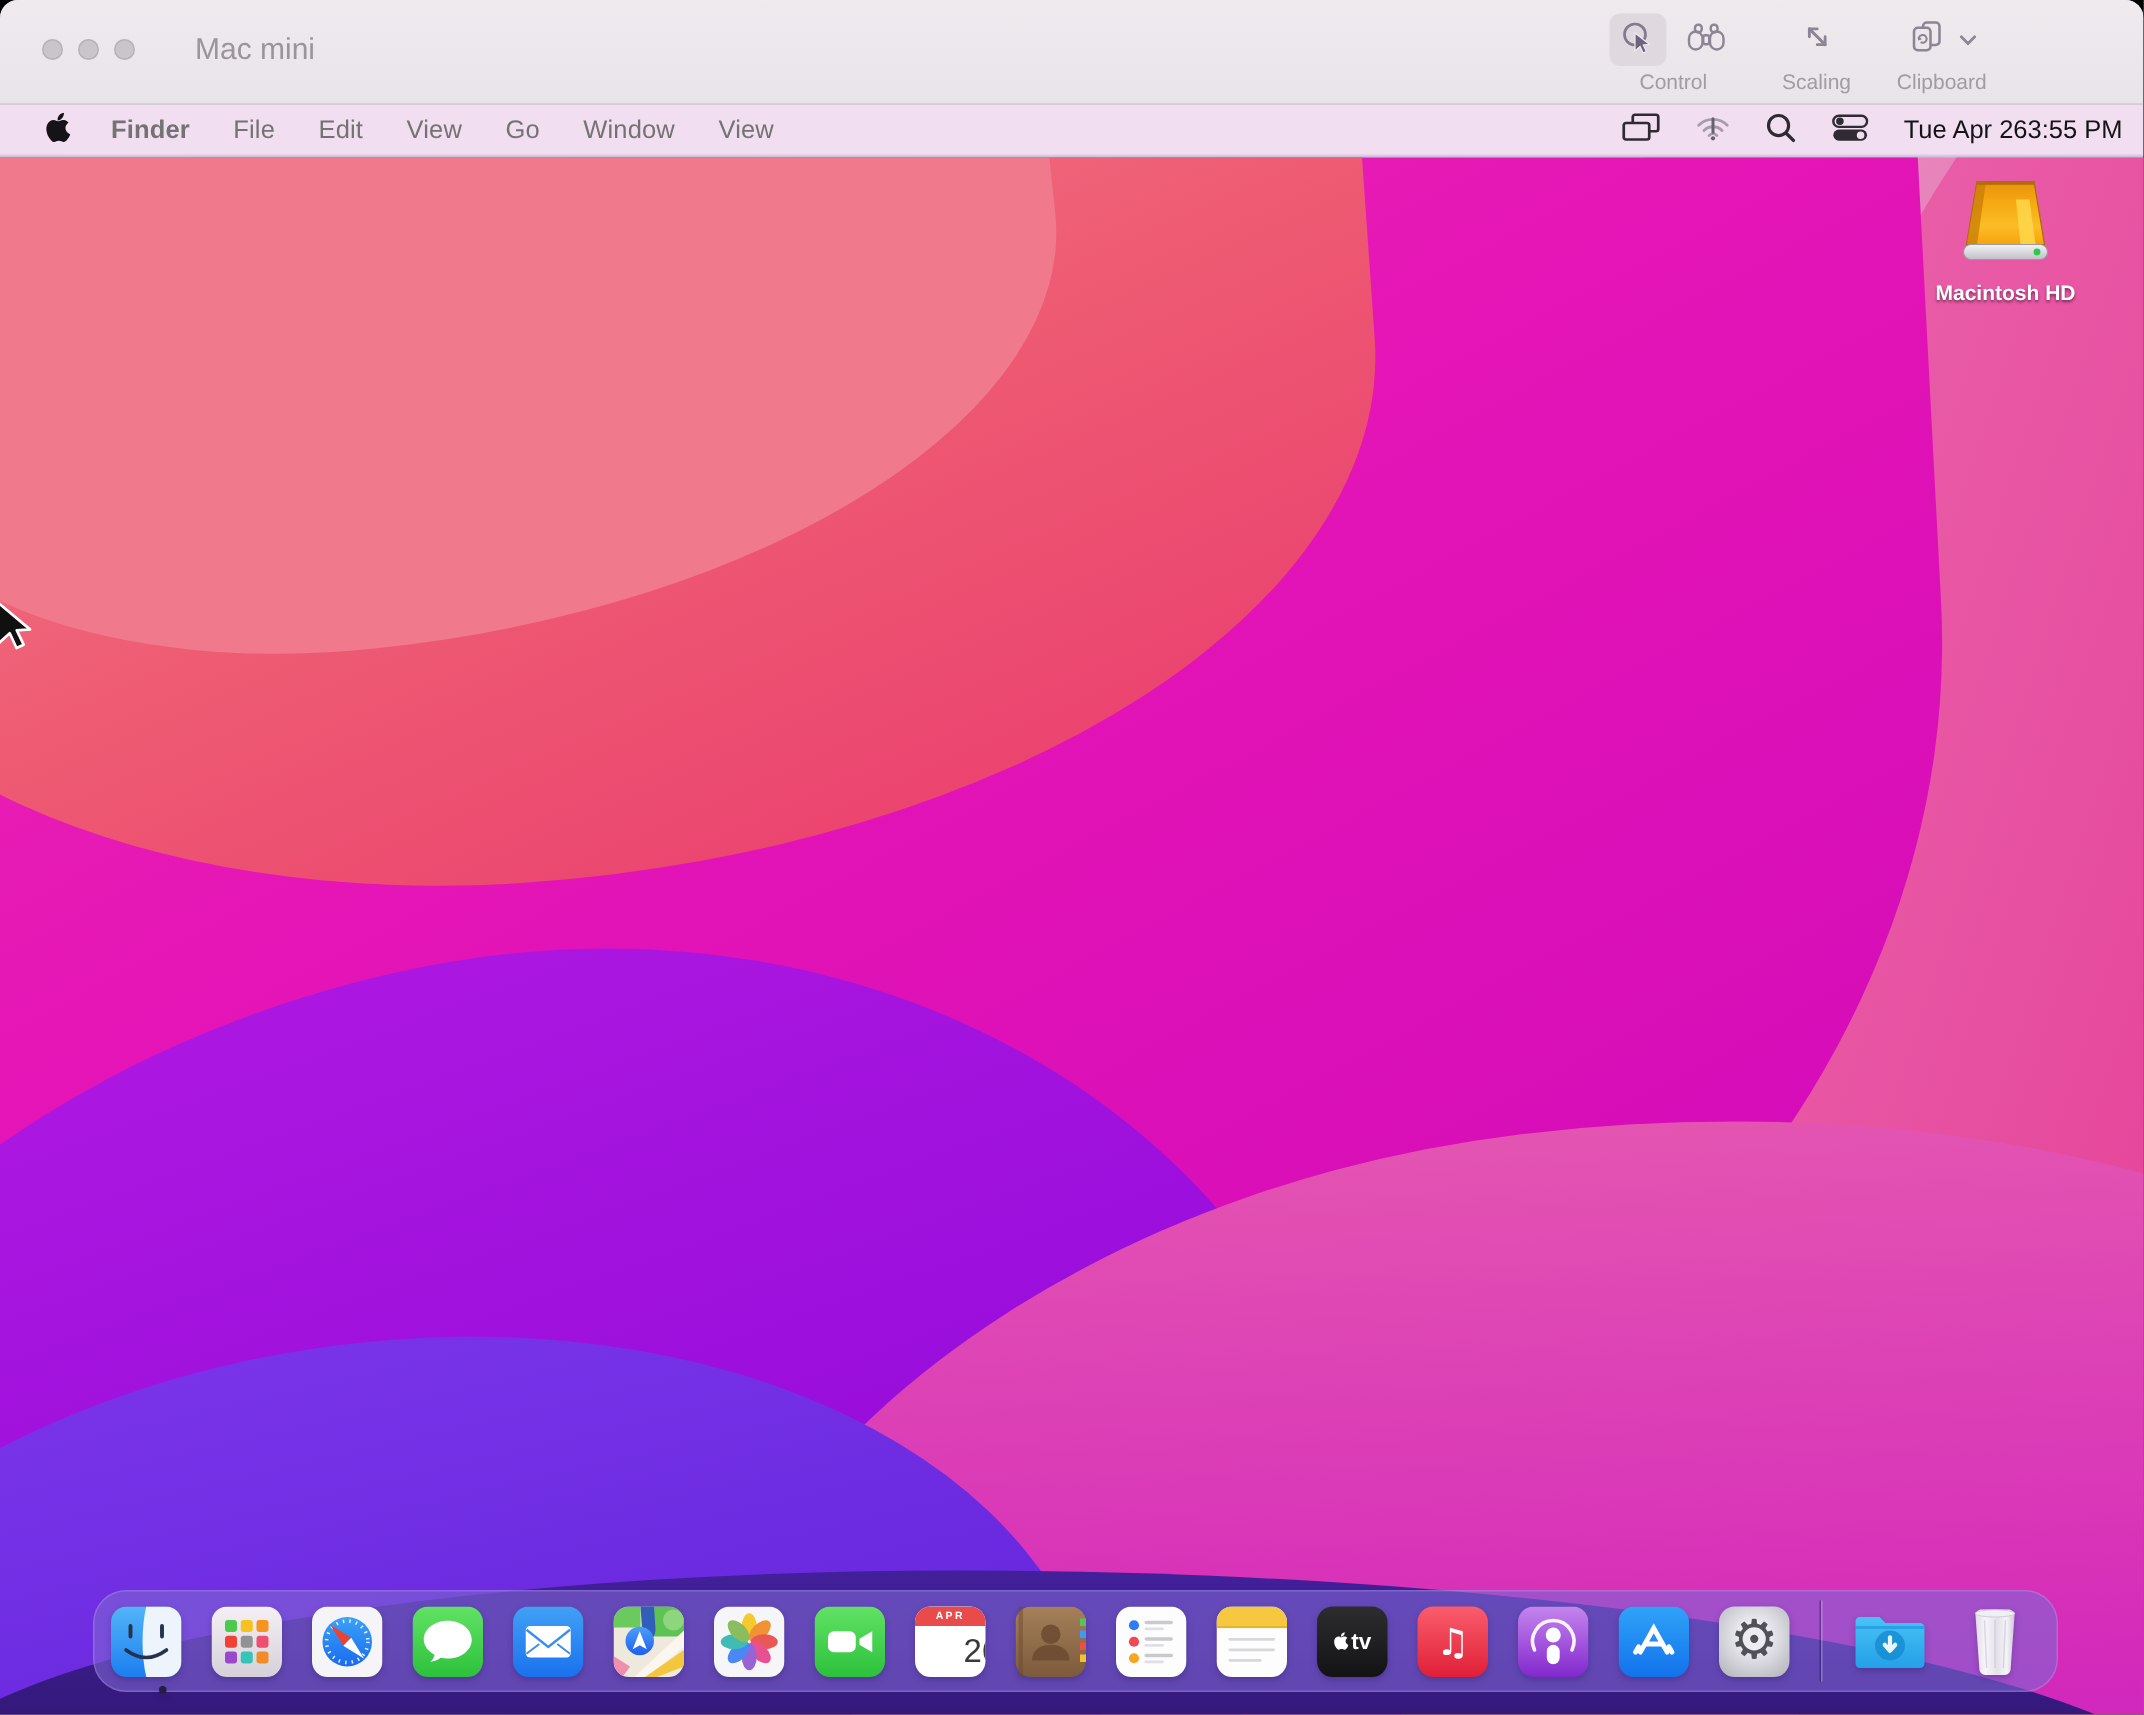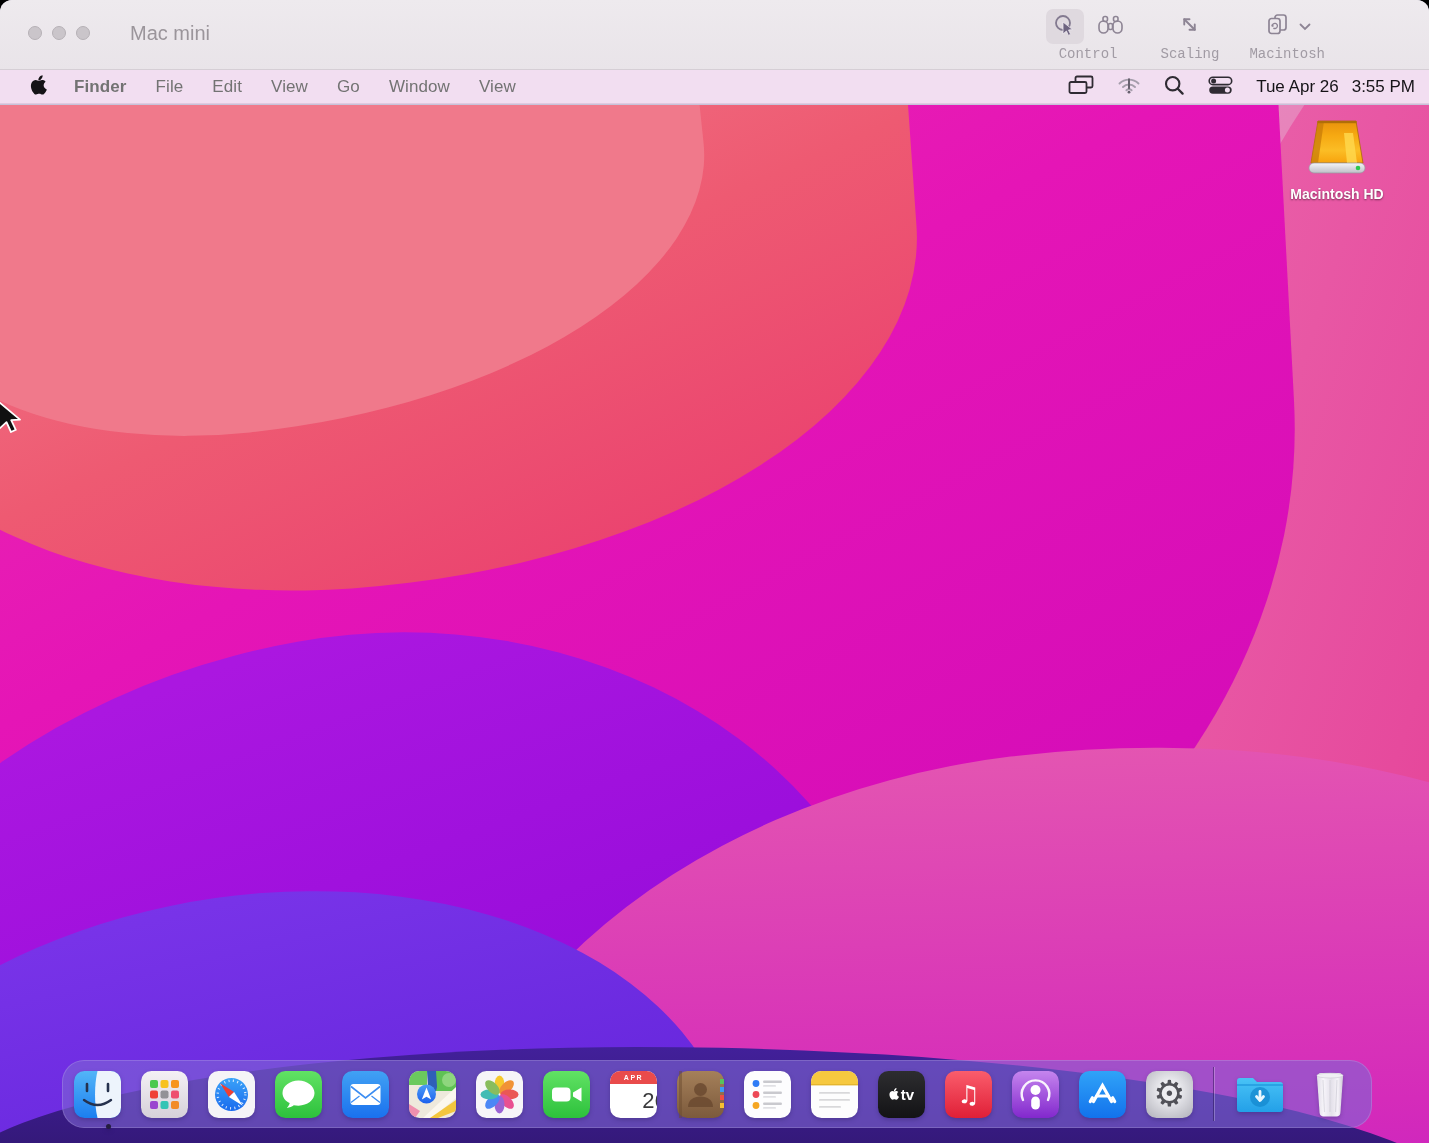--- a/index.html
+++ b/index.html
@@ -5,36 +5,36 @@
   * { margin:0; padding:0; box-sizing:border-box; }
   html,body { width:1429px; height:1143px; overflow:hidden; background:#000; }
   body { font-family:"Liberation Sans", sans-serif; }
   .screen { position:relative; width:1429px; height:1143px; border-radius:12px 12px 0 0; overflow:hidden; background:#c6c3da; }
 
   
   .titlebar { position:relative; height:70px; background:linear-gradient(180deg, var(--titlebar_bg,#eeeaee), #e9e4e9); border-bottom:1px solid #d5ced5; z-index:40; }
   .traffic { position:absolute; left:28px; top:26px; display:flex; gap:10px; }
   .tl { width:14px; height:14px; border-radius:50%; background:#cac5ca; border:1px solid #b6b1b6; }
   .win-title { position:absolute; left:130px; top:22px; font-size:20px; color:#9b959b; font-weight:500; }
-  .toolbar { position:absolute; right:104px; top:8px; display:flex; align-items:flex-end; gap:30px;font-family:Liberation Mono, monospace; }
+  .toolbar { position:absolute; right:104px; top:8px; display:flex; align-items:flex-end; gap:30px; }
   .tgroup { display:flex; flex-direction:column; align-items:center; }
   .trow { display:flex; align-items:center; gap:6px; height:36px; }
   .tbtn { background:transparent; border:none; display:flex; align-items:center; justify-content:center; padding:4px 7px; border-radius:7px; cursor:default; }
   .tbtn.selected { background:#dfd9df; }
   .tlabel { font-size:14px; color:#a19ba4; margin-top:2px; }
 
   
   .menubar { position:relative; height:34px; background:var(--menubar_bg,#f2def1); display:flex; align-items:center; justify-content:space-between; padding:0 14px 0 30px; z-index:40; border-bottom:1px solid rgba(120,80,120,.14); }
   .menu-left { display:flex; align-items:center; }
   .apple-btn { border:none; background:transparent; margin-right:27px; display:flex; align-items:center; }
   .mi { font-size:17px; color:#737373; margin-right:29px; letter-spacing:.1px; }
   .mi.bold { font-weight:700; }
   .menu-right { display:flex; align-items:center; gap:23px; }
   .sbtn { border:none; background:transparent; display:flex; align-items:center; }
-  .clock { font-size:17px; color:#151317; display:flex; gap:13px; }
+  .clock { font-size:17px; color:#151317; display:flex; }
 
   
   .desktop { position:absolute; left:0; top:105px; width:1429px; height:1038px; overflow:hidden;
              background:linear-gradient(175deg,#d8d5e6 0%, #c7c3dc 45%, #cfc0de 75%, #d4bcd9 100%); }
   .wp { position:absolute; }
   .wp-pink1 { left:600px; top:-140px; width:720px; height:1500px; transform:rotate(13deg); border-radius:45%;
               background:linear-gradient(100deg,#d9c2de 0%, #dfae d2 50%, #e2a3cc 100%); background:linear-gradient(100deg,#d9c2de 0%, #e0a9d0 55%, #e49cc8 100%); }
   .wp-pink2 { left:860px; top:-160px; width:800px; height:1650px; transform:rotate(11deg); border-radius:45%;
               background:linear-gradient(100deg,#e897c4 0%, #e66fb1 65%, #e25ca8 100%); }
   .wp-pink3 { left:1110px; top:-170px; width:860px; height:1750px; transform:rotate(8deg); border-radius:40%;
@@ -151,21 +151,21 @@
                 <path d="M8,11.6 l0.3,1.6 1.5,-0.5" stroke="#8d8494" stroke-width="1.2" fill="none"></path>
               </svg>
             </span>
             <span style="margin-left:7px">
               <svg width="12" height="8" viewBox="0 0 12 8" fill="none" stroke="#8d8494" stroke-width="1.8" stroke-linecap="round">
                 <polyline points="1.5,1.5 6,6 10.5,1.5"></polyline>
               </svg>
             </span>
           </button>
         </div>
-        <span class="tlabel">Macintosh</span>
+        <span class="tlabel">Clipboard</span>
       </div>
     </div>
   </div>
 
   <div class="menubar">
     <div class="menu-left">
       <button class="apple-btn">
         <span>
           <svg width="17" height="20" viewBox="0 0 17 21" fill="#151317">
             <path d="M11.6,3.9c0.8-1,1.4-2.3,1.2-3.7c-1.1,0.1-2.5,0.8-3.3,1.8C8.8,2.9,8.2,4.3,8.4,5.6 C9.6,5.7,10.8,4.9,11.6,3.9z M13.9,10.8c0-2.4,2-3.6,2.1-3.7c-1.1-1.7-2.9-1.9-3.5-1.9c-1.5-0.2-2.9,0.9-3.7,0.9 C8,6.1,6.9,5.2,5.6,5.2C3.9,5.3,2.3,6.3,1.4,7.8c-1.8,3.1-0.5,7.7,1.3,10.2c0.9,1.2,1.9,2.6,3.2,2.6c1.3-0.1,1.8-0.8,3.4-0.8 c1.6,0,2,0.8,3.4,0.8c1.4,0,2.3-1.3,3.1-2.5c1-1.4,1.4-2.8,1.4-2.9C17.2,15.1,13.9,13.9,13.9,10.8z"></path>

